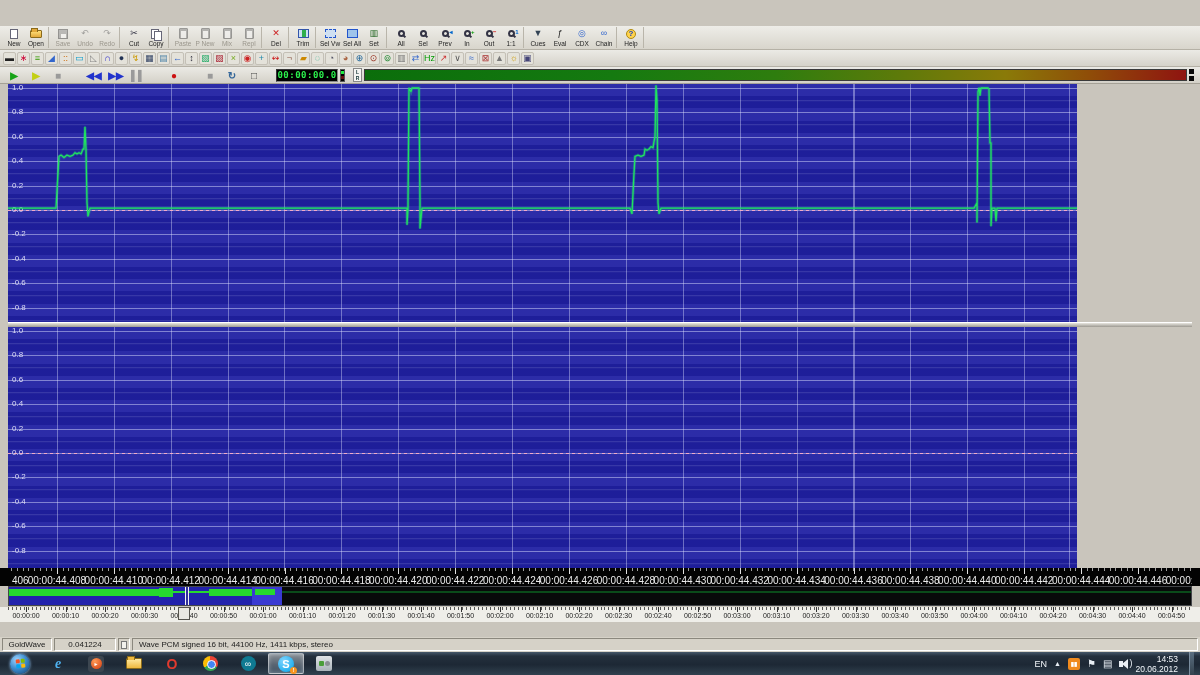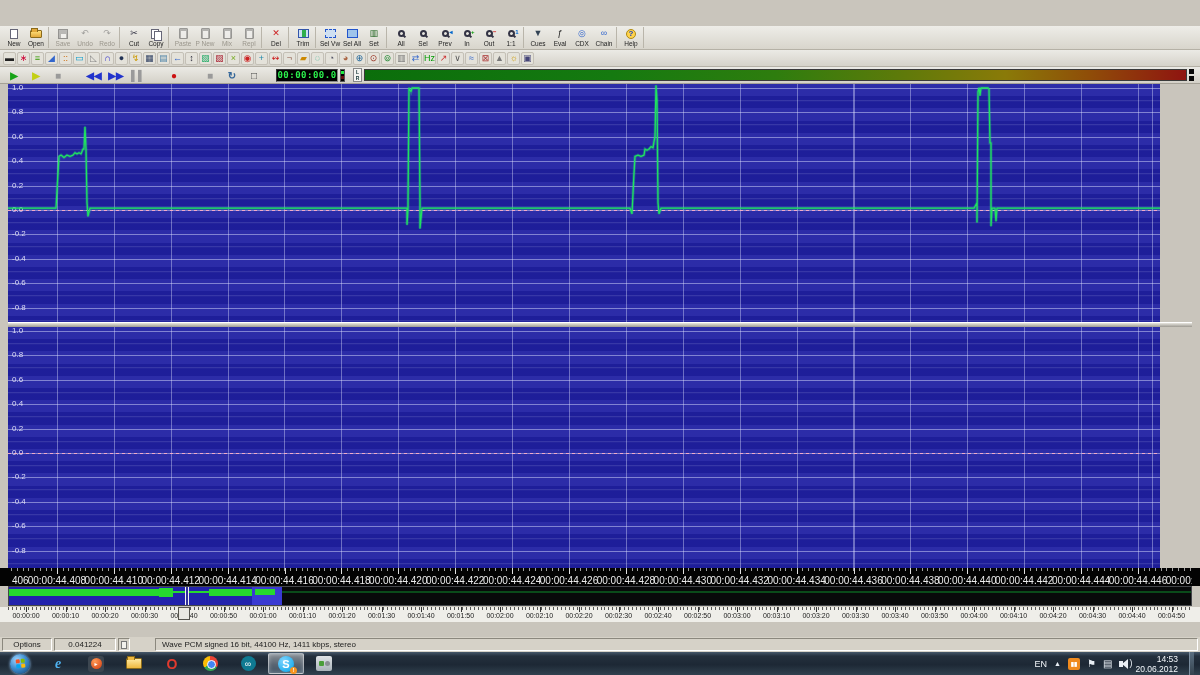--- a/index.html
+++ b/index.html
@@ -84,21 +84,21 @@
     display:flex; flex-direction:column; justify-content:space-between; font-size:5px; font-weight:bold;
     color:#133; text-align:center; line-height:6px; margin-left:6px; }
   #meter { flex:1; height:12px; border:1px solid #3a3a3a;
     background:linear-gradient(90deg,#0b6e0b 0%,#157a10 30%,#2e7d0e 50%,#5d7a0a 65%,#8a7a08 78%,#8f4e08 88%,#8f1410 100%); }
   #meter-sq { width:7px; height:14px; display:flex; flex-direction:column; justify-content:space-between; padding:1px 0; }
   .msq { width:5px; height:5px; background:#0a0a0a; }
 
   
   #wave-region { position:absolute; left:0; top:84px; width:1200px; height:484px;
     background:#c9c5bc; padding:0 8px; }
-  .channel { position:relative; width:1152px; overflow:hidden;
+  .channel { position:relative; width:1069px; overflow:hidden;
     background-color:#2121a3;
     background-image:
       repeating-linear-gradient(90deg, rgba(225,229,255,.40) 0 1px, transparent 1px 56.9px),
       repeating-linear-gradient(180deg, rgba(222,226,255,.48) 0 1px, transparent 1px 24.4px),
       repeating-linear-gradient(180deg, rgba(222,226,255,.16) 0 1px, transparent 1px 24.4px),
       repeating-linear-gradient(180deg, rgba(255,255,255,.05) 0 12.2px, rgba(0,0,70,.10) 12.2px 24.4px);
     background-position:-8px 0, 0 4px, 0 16.2px, 0 0; }
   #ch1 { height:238px; }
   #chsep { width:1184px; height:5px; margin:0 auto;
     background:linear-gradient(180deg,#e8e6e0,#9d9a92); border-top:1px solid #fff; }
@@ -133,21 +133,21 @@
     background-size:auto 3px; background-repeat:repeat-x; }
   .r-major { position:absolute; top:0; width:1px; height:5px; background:#333; }
   .r-label { position:absolute; top:5px; font-size:7px; color:#1a1a1a; white-space:nowrap; transform:translateX(-50%); }
 
   
   .statusrow { position:absolute; left:0; width:1200px; height:15px; background:#d6d2c8;
     display:flex; align-items:stretch; gap:2px; padding:1px 2px; font-size:8px; color:#1c1c1c; }
   #status1 { top:622px; } #status2 { top:637px; }
   .scell { border:1px solid; border-color:#8b887e #ffffff #ffffff #8b887e;
     display:flex; align-items:center; justify-content:center; white-space:nowrap; overflow:hidden; }
-  .scell.left { justify-content:flex-start; padding-left:6px;margin-left:23px; }
+  .scell.left { justify-content:flex-start; padding-left:6px; }
   .sicon { width:12px; } 
   .sq { width:6px; height:8px; border:1px solid #777; background:#f2f1ec; }
   .flex1 { flex:1; }
 
   
   #taskbar { position:absolute; left:0; top:652px; width:1200px; height:23px;
     background:linear-gradient(180deg,#46586a 0%,#24303d 18%,#1d2835 55%,#31414f 100%);
     display:flex; align-items:center; padding:0 2px; }
   .tb-item { width:36px; height:21px; display:flex; align-items:center; justify-content:center;
     border-radius:2px; margin-right:2px; }
@@ -618,21 +618,21 @@
         <span class="r-major" style="left: 1084.5px;"></span>
         <span class="r-label" style="left: 1084.5px;">00:04:30</span>
         <span class="r-major" style="left: 1124px;"></span>
         <span class="r-label" style="left: 1124px;">00:04:40</span>
         <span class="r-major" style="left: 1163.5px;"></span>
         <span class="r-label" style="left: 1163.5px;">00:04:50</span>
       </div>
     </div>
 
   <div id="status2" class="statusrow">
-    <div class="scell" style="width:50px">Options</div>
+    <div class="scell" style="width:50px">GoldWave</div>
     <div class="scell" style="width:62px">0.041224</div>
     <div class="scell sicon">
         <span class="sq"></span>
       </div>
     <div class="scell flex1 left">Wave PCM signed 16 bit, 44100 Hz, 1411 kbps, stereo</div>
   </div>
 
   <div id="taskbar">
     <span id="taskbar-items" style="display:flex;align-items:center">
         <div class="tb-item">

